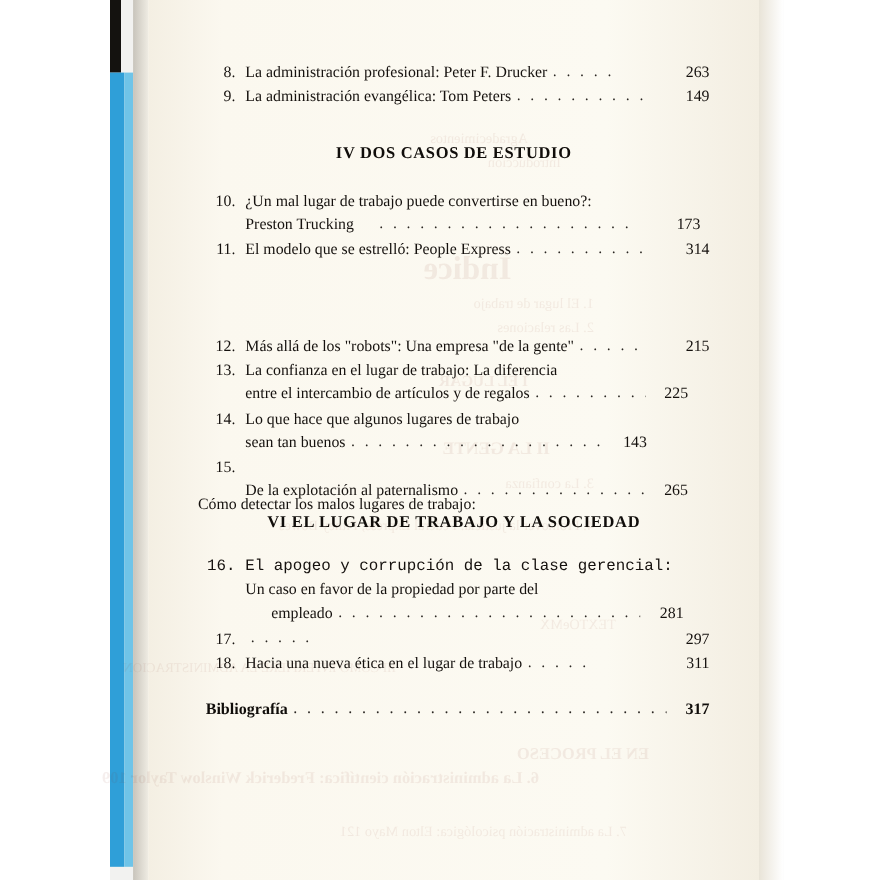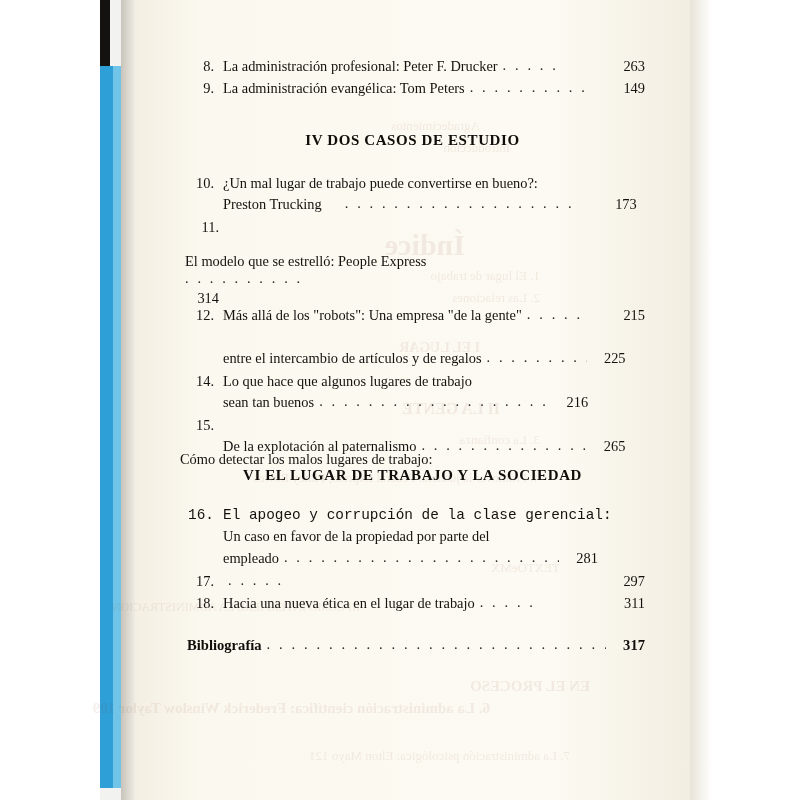--- a/index.html
+++ b/index.html
@@ -225,49 +225,53 @@
       <div class="toc-row" style="left:45px; top:174px; width:465px;">
         <span class="num">10.</span>
         <span class="ttl">¿Un mal lugar de trabajo puede convertirse en bueno?:</span>
       </div>
       <div class="cont-line" style="left:45px; top:196px; width:465px;gap:18px;">
         <span class="cont-indent">Preston Trucking</span>
         <span class="dots" style="width:235px; flex:0 0 235px;">. . . . . . . . . . . . . . . . . . . . . . . . . . . . . . . . . .</span>
         <span class="pg">173</span>
       </div>
 
-      <div class="toc-row" style="left:45px; top:218px; width:465px;flex-direction:column;">
+      <div class="toc-row" style="left:45px; top:218px; width:465px;">
         <span class="num">11.</span>
         <span class="ttl">El modelo que se estrelló: People Express</span>
         <span class="dots">. . . . . . . . . .</span>
         <span class="pg">314</span>
       </div>
 
 
       <div class="toc-row" style="left:45px; top:306px; width:465px;">
         <span class="num">12.</span>
         <span class="ttl">Más allá de los "robots": Una empresa "de la gente"</span>
         <span class="dots">. . . . .</span>
         <span class="pg">215</span>
       </div>
 
+      <div class="toc-row" style="left:45px; top:328px; width:465px;">
+        <span class="num">13.</span>
+        <span class="ttl">La confianza en el lugar de trabajo: La diferencia</span>
+      </div>
       <div class="cont-line" style="left:45px; top:350px; width:465px;align-items:flex-end;">
         <span class="cont-indent">entre el intercambio de artículos y de regalos</span>
         <span class="dots" style="width:100px; flex:0 0 100px;">. . . . . . . . . . . . . . . . . . . . . . . .</span>
         <span class="pg">225</span>
       </div>
 
       <div class="toc-row" style="left:45px; top:372px; width:465px;">
         <span class="num">14.</span>
         <span class="ttl">Lo que hace que algunos lugares de trabajo</span>
       </div>
       <div class="cont-line" style="left:45px; top:394px; width:465px;">
         <span class="cont-indent">sean tan buenos</span>
         <span class="dots" style="width:230px; flex:0 0 230px;">. . . . . . . . . . . . . . . . . . . . . . . . . . . . . . . . . . . . . . . .</span>
-        <span class="pg">216</span>
+        <span class="pg">143</span>
       </div>
 
       <div class="toc-row" style="left:45px; top:416px; width:465px;flex-direction:column;">
         <span class="num">15.</span>
         <span class="ttl">Cómo detectar los malos lugares de trabajo:</span>
       </div>
       <div class="cont-line" style="left:45px; top:438px; width:465px;">
         <span class="cont-indent">De la explotación al paternalismo</span>
         <span class="dots" style="width:165px; flex:0 0 165px;">. . . . . . . . . . . . . . . . . . . . . . . . . . . . .</span>
         <span class="pg">265</span>
@@ -275,21 +279,21 @@
 
       <div class="section-head" style="top:467px;">VI  EL LUGAR DE TRABAJO Y LA SOCIEDAD</div>
 
       <div class="toc-row" style="left:45px; top:506px; width:465px;font-family:Liberation Mono, monospace;">
         <span class="num">16.</span>
         <span class="ttl">El apogeo y corrupción de la clase gerencial:</span>
       </div>
       <div class="cont-line" style="left:45px; top:528px; width:465px;">
         <span class="cont-indent">Un caso en favor de la propiedad por parte del</span>
       </div>
-      <div class="cont-line" style="left:45px; top:550px; width:465px;">
+      <div class="cont-line" style="left:45px; top:550px; width:465px;justify-content:center;">
         <span class="cont-indent">empleado</span>
         <span class="dots" style="width:275px; flex:0 0 275px;">. . . . . . . . . . . . . . . . . . . . . . . . . . . . . . . . . . . . . . . . . . . . . . .</span>
         <span class="pg">281</span>
       </div>
 
       <div class="toc-row" style="left:45px; top:572px; width:465px;">
         <span class="num">17.</span>
         <span class="dots">. . . . .</span>
         <span class="pg">297</span>
       </div>

